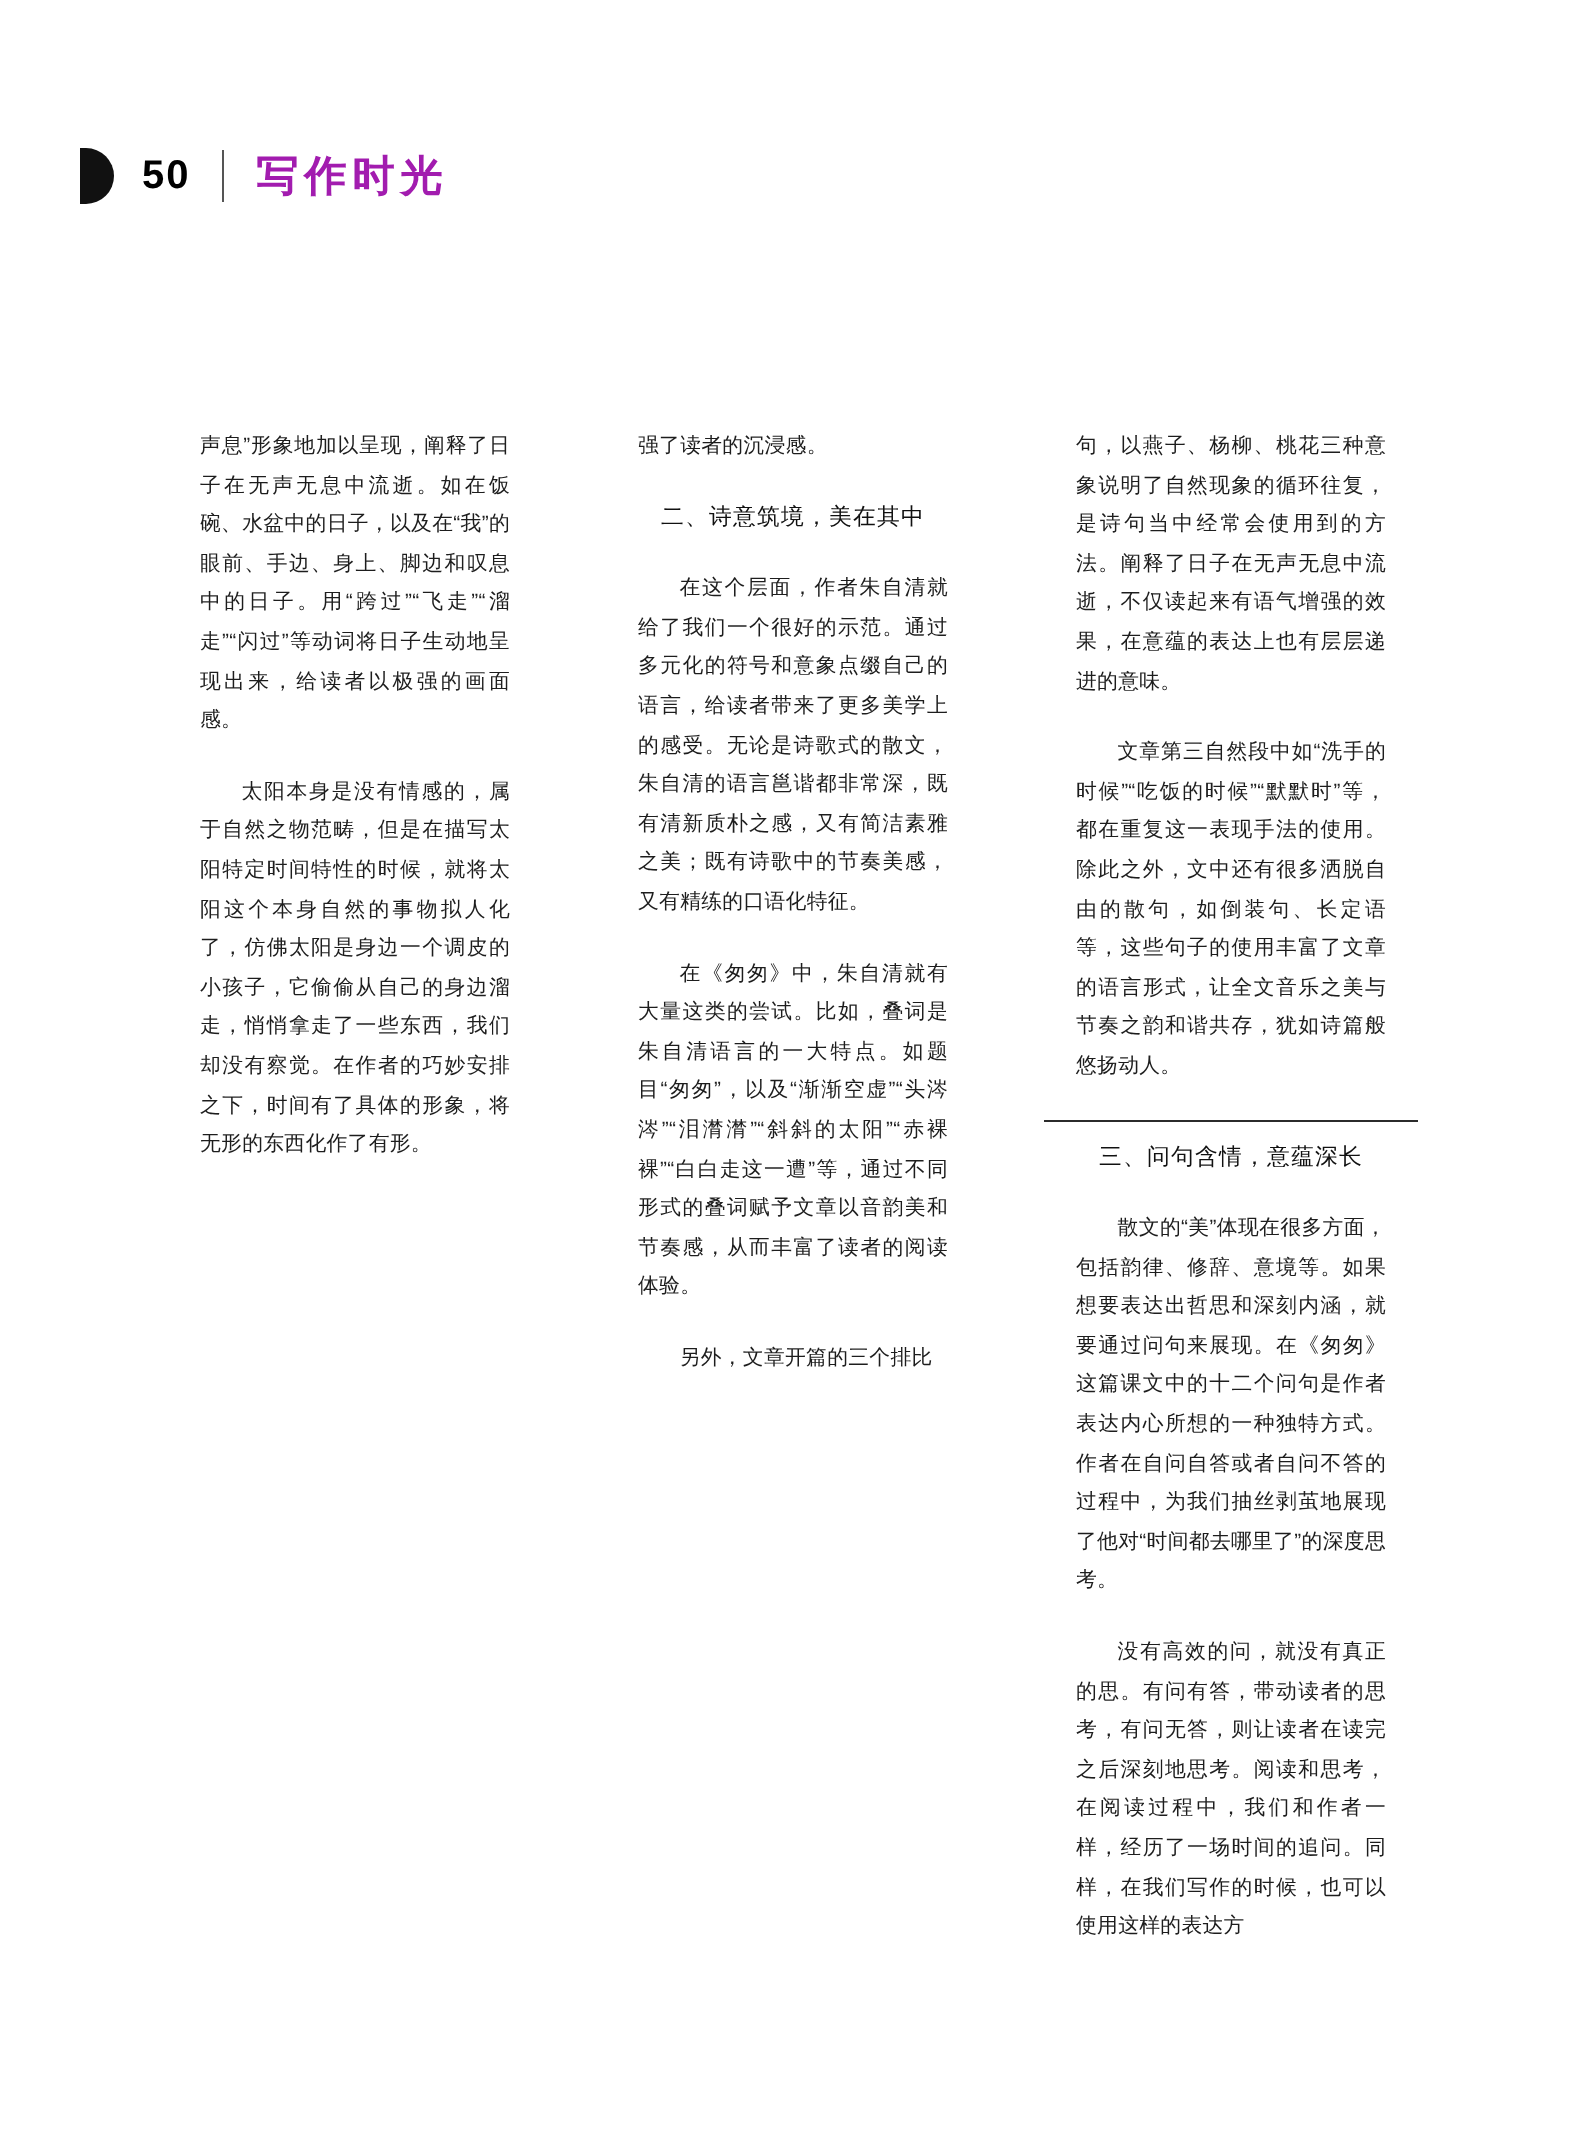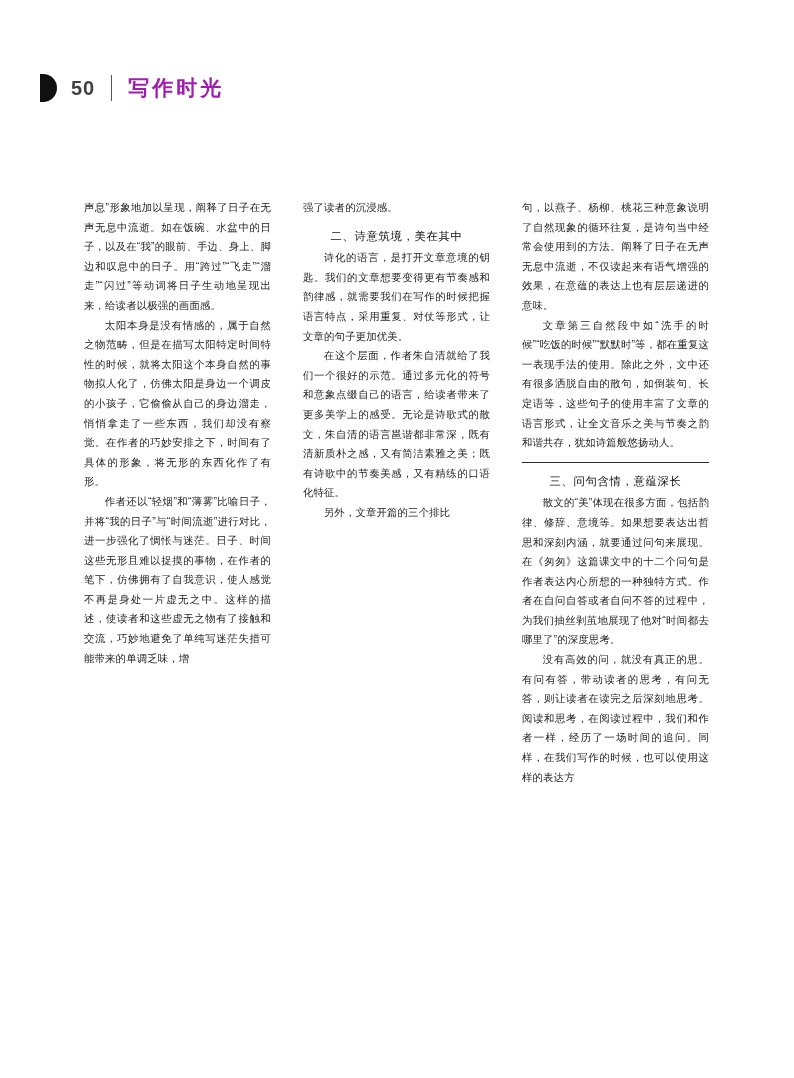--- a/index.html
+++ b/index.html
@@ -31,21 +31,21 @@
     width: 17px;
     height: 28px;
     background: #111111;
     border-top-right-radius: 14px;
     border-bottom-right-radius: 14px;
     margin-right: 14px;
   }
   .header-pageno {
     font-size: 20px;
     letter-spacing: 1px;
-    color: #404040;
+    color: #000000;
     font-weight: 600;
   }
   .header-rule {
     width: 1px;
     height: 26px;
     background: #555;
     margin: 0 16px 0 16px;
   }
   .header-title {
     font-size: 21px;
@@ -62,21 +62,21 @@
     width: 626px;
     height: 770px;
     display: flex;
     gap: 32px;
   }
   .col {
     width: 187px;
     position: relative;
   }
   p {
-    margin: 0;
+    margin: 16px;
     font-size: 10.4px;
     line-height: 19.6px;
     text-align: justify;
     text-justify: inter-character;
     letter-spacing: 0.15px;
     color: #1d1d1d;
   }
   p.indent {
     text-indent: 2em;
   }
@@ -106,28 +106,27 @@
     <div class="header-pageno">50</div>
     <div class="header-rule"></div>
     <div class="header-title">写作时光</div>
   </div>
 
   <div class="columns">
 
     <div class="col">
       <p>声息”形象地加以呈现，阐释了日子在无声无息中流逝。如在饭碗、水盆中的日子，以及在“我”的眼前、手边、身上、脚边和叹息中的日子。用“跨过”“飞走”“溜走”“闪过”等动词将日子生动地呈现出来，给读者以极强的画面感。</p>
       <p class="indent">太阳本身是没有情感的，属于自然之物范畴，但是在描写太阳特定时间特性的时候，就将太阳这个本身自然的事物拟人化了，仿佛太阳是身边一个调皮的小孩子，它偷偷从自己的身边溜走，悄悄拿走了一些东西，我们却没有察觉。在作者的巧妙安排之下，时间有了具体的形象，将无形的东西化作了有形。</p>
-      <p class="indent">作者还以“轻烟”和“薄雾”比喻日子，并将“我的日子”与“时间流逝”进行对比，进一步强化了惆怅与迷茫。日子、时间这些无形且难以捉摸的事物，在作者的笔下，仿佛拥有了自我意识，使人感觉不再是身处一片虚无之中。这样的描述，使读者和这些虚无之物有了接触和交流，巧妙地避免了单纯写迷茫失措可能带来的单调乏味，增</p>
     </div>
 
     <div class="col">
       <p>强了读者的沉浸感。</p>
       <div class="section-head">二、诗意筑境，美在其中</div>
-      <p class="indent">诗化的语言，是打开文章意境的钥匙。我们的文章想要变得更有节奏感和韵律感，就需要我们在写作的时候把握语言特点，采用重复、对仗等形式，让文章的句子更加优美。</p>
       <p class="indent">在这个层面，作者朱自清就给了我们一个很好的示范。通过多元化的符号和意象点缀自己的语言，给读者带来了更多美学上的感受。无论是诗歌式的散文，朱自清的语言邕谐都非常深，既有清新质朴之感，又有简洁素雅之美；既有诗歌中的节奏美感，又有精练的口语化特征。</p>
+      <p class="indent">在《匆匆》中，朱自清就有大量这类的尝试。比如，叠词是朱自清语言的一大特点。如题目“匆匆”，以及“渐渐空虚”“头涔涔”“泪潸潸”“斜斜的太阳”“赤裸裸”“白白走这一遭”等，通过不同形式的叠词赋予文章以音韵美和节奏感，从而丰富了读者的阅读体验。</p>
       <p class="indent">另外，文章开篇的三个排比</p>
     </div>
 
     <div class="col">
       <p>句，以燕子、杨柳、桃花三种意象说明了自然现象的循环往复，是诗句当中经常会使用到的方法。阐释了日子在无声无息中流逝，不仅读起来有语气增强的效果，在意蕴的表达上也有层层递进的意味。</p>
       <p class="indent">文章第三自然段中如“洗手的时候”“吃饭的时候”“默默时”等，都在重复这一表现手法的使用。除此之外，文中还有很多洒脱自由的散句，如倒装句、长定语等，这些句子的使用丰富了文章的语言形式，让全文音乐之美与节奏之韵和谐共存，犹如诗篇般悠扬动人。</p>
       <div class="rule"></div>
       <div class="section-head">三、问句含情，意蕴深长</div>
       <p class="indent">散文的“美”体现在很多方面，包括韵律、修辞、意境等。如果想要表达出哲思和深刻内涵，就要通过问句来展现。在《匆匆》这篇课文中的十二个问句是作者表达内心所想的一种独特方式。作者在自问自答或者自问不答的过程中，为我们抽丝剥茧地展现了他对“时间都去哪里了”的深度思考。</p>
       <p class="indent">没有高效的问，就没有真正的思。有问有答，带动读者的思考，有问无答，则让读者在读完之后深刻地思考。阅读和思考，在阅读过程中，我们和作者一样，经历了一场时间的追问。同样，在我们写作的时候，也可以使用这样的表达方</p>

